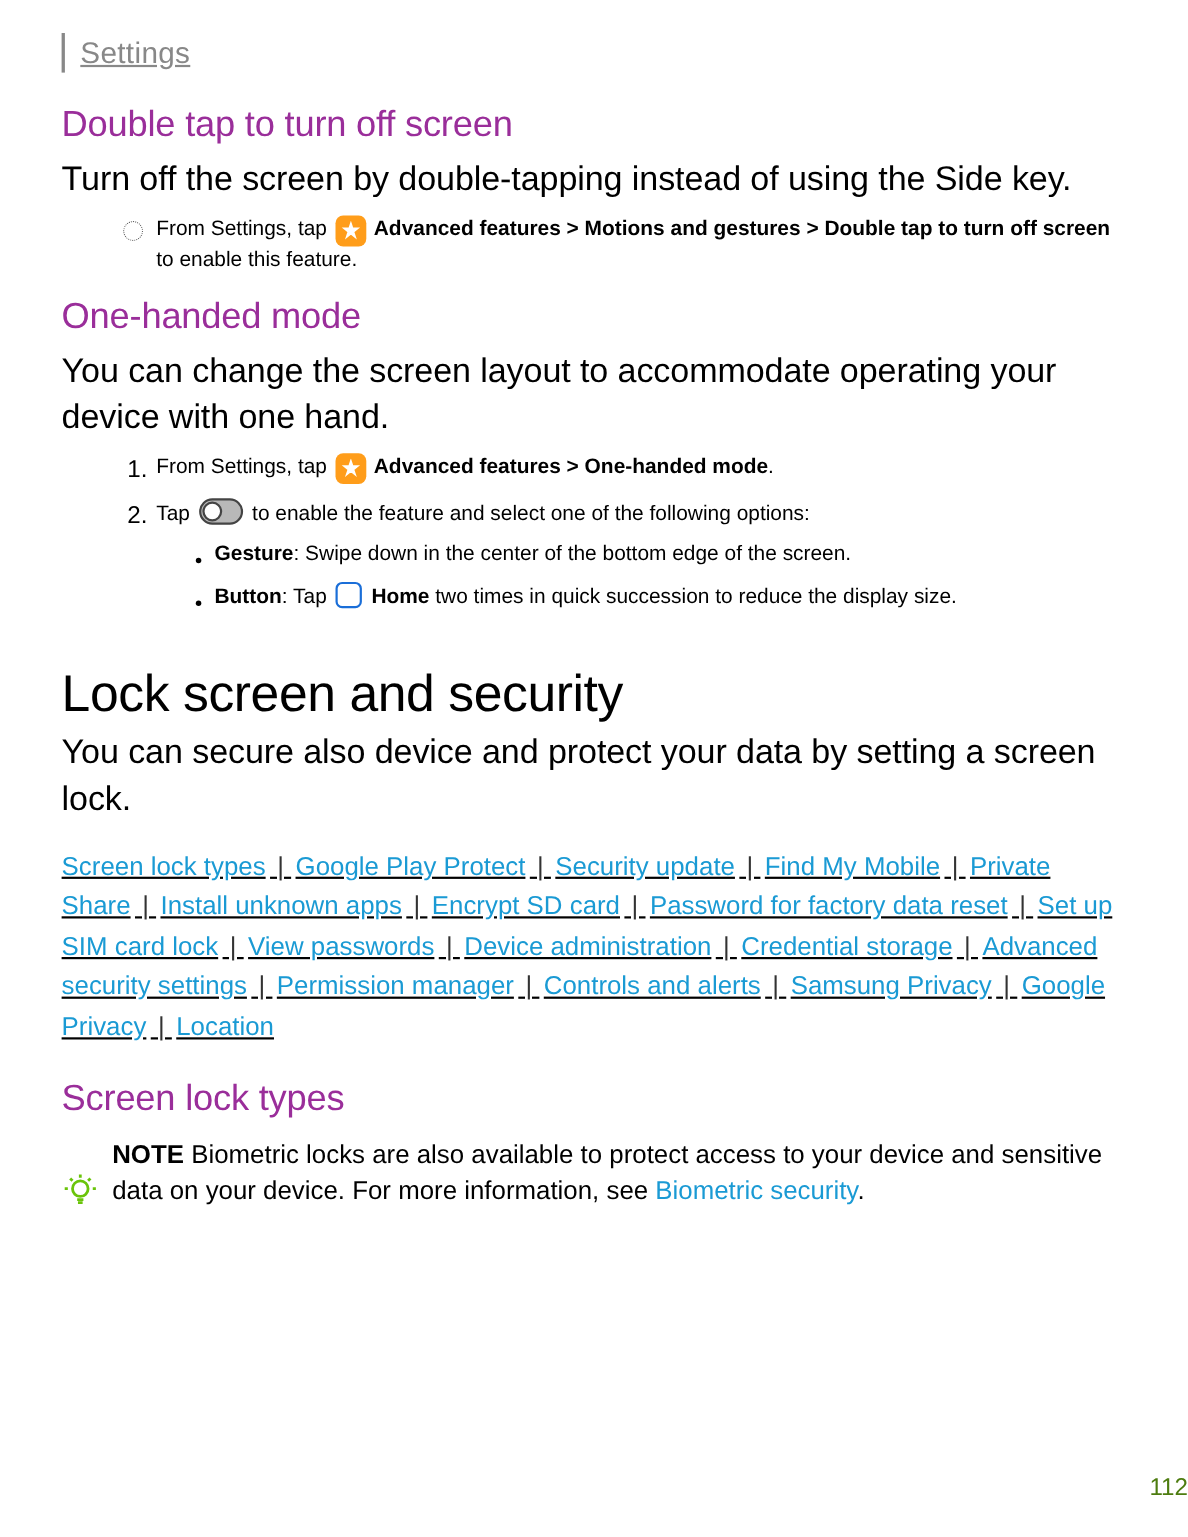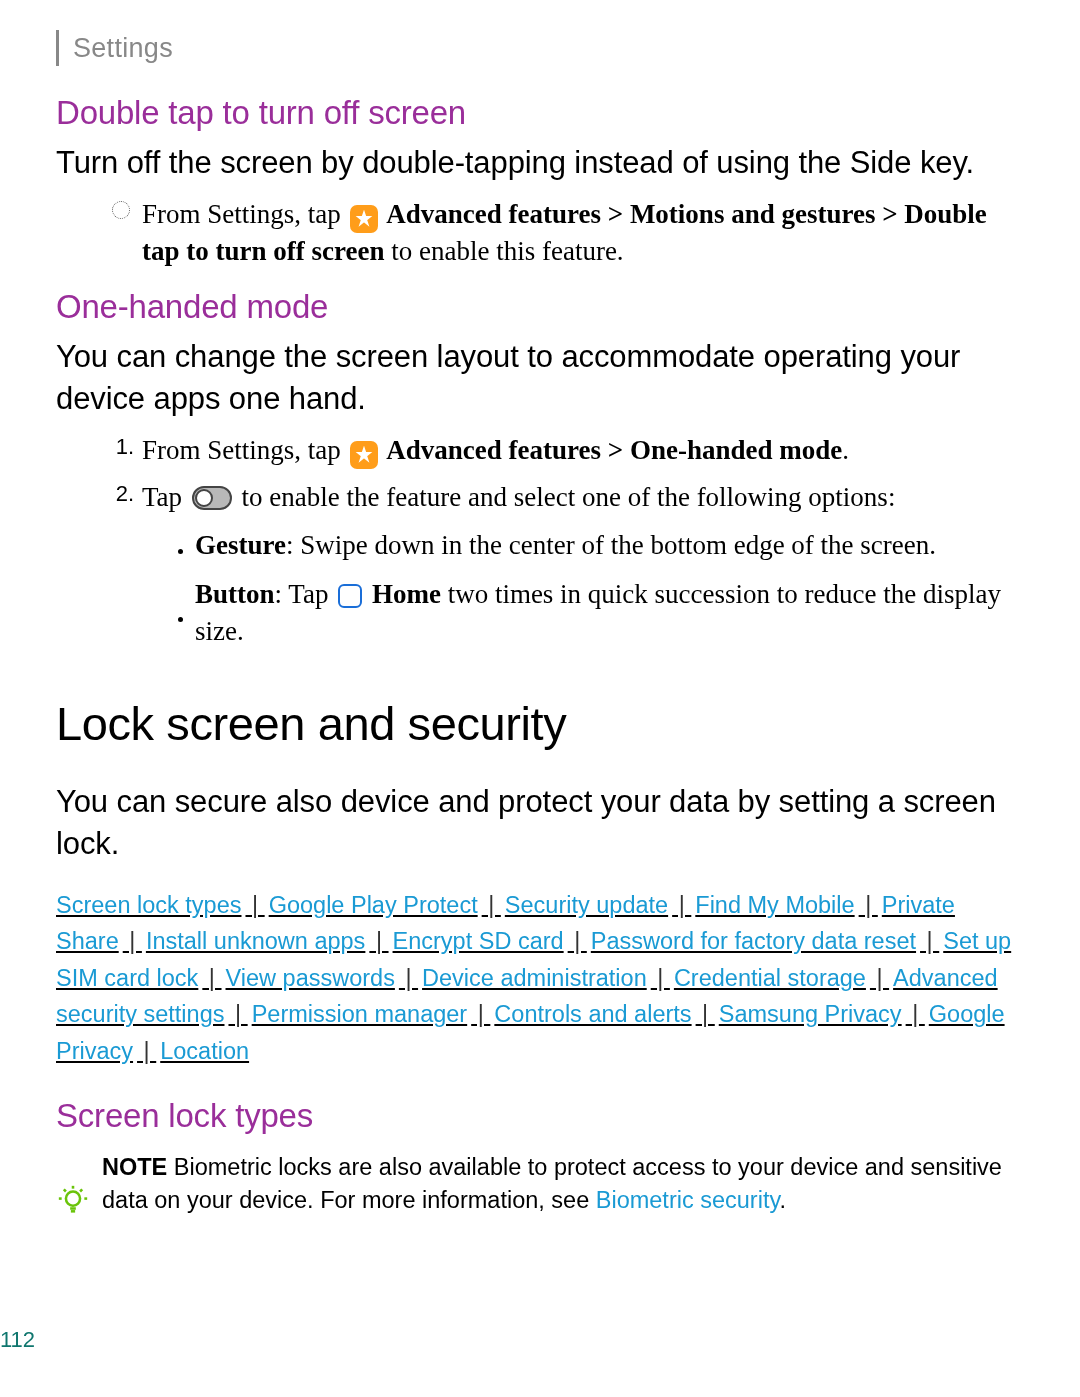--- a/index.html
+++ b/index.html
@@ -26,33 +26,34 @@
     width: 3px;
     height: 36px;
     background: #888;
     margin-right: 14px;
   }
   .header-text {
     font-size: 27px;
     color: #888;
     font-weight: 400;
     letter-spacing: 0.3px;
+    text-decoration: underline;
   }
   h2.purple {
     color: #9a2e9a;
     font-size: 33px;
     font-weight: 400;
     margin: 0 0 10px 0;
     letter-spacing: -0.2px;
   }
   h1.big {
     color: #000;
     font-size: 47px;
     font-weight: 400;
-    margin: 34px 0 30px 0;
+    margin: 34px 0 6px 0;
     letter-spacing: -0.4px;
   }
   p.body {
     font-size: 31px;
     line-height: 1.35;
     margin: 0 0 12px 0;
     letter-spacing: -0.1px;
   }
   .step-block {
     padding-left: 56px;
@@ -75,24 +76,23 @@
     width: 18px;
     height: 18px;
     border: 1.8px dotted #555;
     border-radius: 50%;
     display: inline-block;
     margin-top: 5px;
     margin-right: 12px;
     flex-shrink: 0;
   }
   .step-text {
-    font-size: 27px;
+    font-size: 19px;
     line-height: 1.38;
     flex: 1;
-    font-family: Liberation Serif, serif;
   }
   .bold { font-weight: 700; }
   .af-icon {
     display: inline-flex;
     align-items: center;
     justify-content: center;
     width: 28px;
     height: 28px;
     background: #ff9d1a;
     border-radius: 7px;
@@ -174,26 +174,26 @@
     margin-top: 2px;
   }
   .note-text {
     font-size: 23.5px;
     line-height: 1.4;
     flex: 1;
   }
   .note-text a { color: #1a9ad4; text-decoration: none; }
   .page-num {
     position: absolute;
-    bottom: 44px;
+    bottom: 32px;
     left: 0;
     width: 100%;
-    text-align: left;
+    text-align: right;
     font-size: 22px;
-    color: #0f766e;
+    color: #4d7c0f;
   }
 </style>
 </head>
 <body>
 
 <div class="page">
 
   <div class="header">
     <div class="header-bar"></div>
     <span class="header-text">Settings</span>
@@ -210,21 +210,21 @@
           <svg viewBox="0 0 24 24" fill="none" stroke="#fff" stroke-width="2.2">
               <path d="M12 3 L14 9 L20 9 L15 13 L17 19 L12 15 L7 19 L9 13 L4 9 L10 9 Z" fill="#fff"></path>
             </svg>
         </span>
         <span class="bold">Advanced features</span><span class="bold"> &gt; </span><span class="bold">Motions and gestures</span><span class="bold"> &gt; </span><span class="bold">Double tap to turn off screen</span><span> to enable this feature.</span>
       </div>
     </div>
   </div>
 
   <h2 class="purple">One-handed mode</h2>
-  <p class="body">You can change the screen layout to accommodate operating your device apps one hand.</p>
+  <p class="body">You can change the screen layout to accommodate operating your device with one hand.</p>
   <div class="step-block">
     <div class="step-row">
       <span class="step-bullet">1.</span>
       <div class="step-text">
         <span>From Settings, tap </span>
         <span class="af-icon">
           <svg viewBox="0 0 24 24" fill="none" stroke="#fff" stroke-width="2.2">
               <path d="M12 3 L14 9 L20 9 L15 13 L17 19 L12 15 L7 19 L9 13 L4 9 L10 9 Z" fill="#fff"></path>
             </svg>
         </span>

